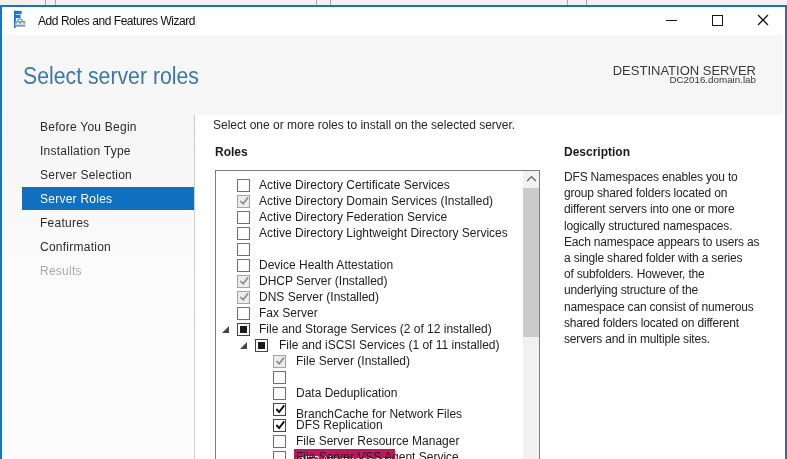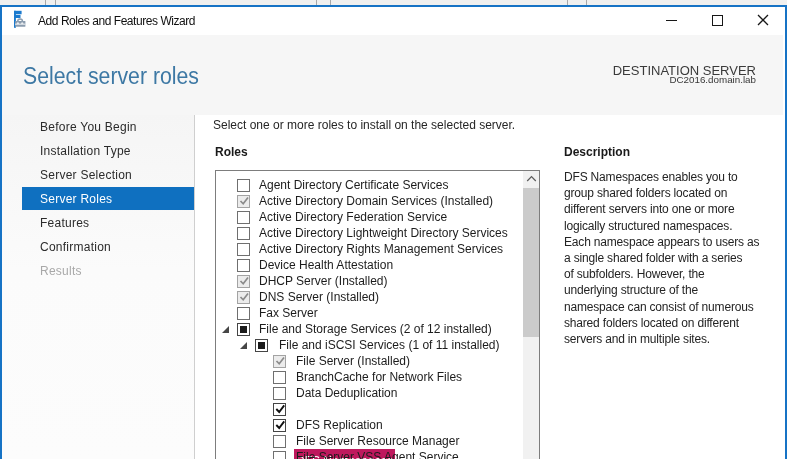--- a/index.html
+++ b/index.html
@@ -60,40 +60,39 @@
 <div class="navitem" style="top:259px;color:#a8a8a8;">Results</div>
 
 <div class="abs" style="left:213px;top:118px;font-size:12px;color:#262626;">Select one or more roles to install on the selected server.</div>
 <div class="abs" style="left:215px;top:145px;font-size:12px;font-weight:bold;color:#1a1a1a;">Roles</div>
 <div class="abs" style="left:564px;top:145px;font-size:12px;font-weight:bold;color:#1a1a1a;">Description</div>
 
 <div class="abs" style="left:215px;top:170px;width:323px;height:289px;border:1px solid #7d7d7d;border-bottom:none;background:#fff;"></div>
 
 <div class="row" style="left:0;top:177px;width:540px;">
     <span class="cb" style="left:237px;"></span>
-    <span style="position:absolute;left:259px;">Agent Directory Certificate Services</span>
+    <span style="position:absolute;left:259px;">Active Directory Certificate Services</span>
   </div>
 <div class="row" style="left:0;top:193px;width:540px;">
     <span class="cbg" style="left:237px;"></span>
     <svg class="abs" style="left:238px;top:2px;" width="12" height="12">
       <path d="M2.5 6 l2.7 2.8 L10 2.6" stroke="#8b8b8b" stroke-width="1.7" fill="none"></path>
     </svg>
     <span style="position:absolute;left:259px;">Active Directory Domain Services (Installed)</span>
   </div>
 <div class="row" style="left:0;top:209px;width:540px;">
     <span class="cb" style="left:237px;"></span>
     <span style="position:absolute;left:259px;">Active Directory Federation Service</span>
   </div>
 <div class="row" style="left:0;top:225px;width:540px;">
     <span class="cb" style="left:237px;"></span>
     <span style="position:absolute;left:259px;">Active Directory Lightweight Directory Services</span>
   </div>
 <div class="row" style="left:0;top:241px;width:540px;">
     <span class="cb" style="left:237px;"></span>
-    <span style="position:absolute;left:259px;">Active Directory Rights Management Services</span>
   </div>
 <div class="row" style="left:0;top:257px;width:540px;">
     <span class="cb" style="left:237px;"></span>
     <span style="position:absolute;left:259px;">Device Health Attestation</span>
   </div>
 <div class="row" style="left:0;top:273px;width:540px;">
     <span class="cbg" style="left:237px;"></span>
     <svg class="abs" style="left:238px;top:2px;" width="12" height="12">
       <path d="M2.5 6 l2.7 2.8 L10 2.6" stroke="#8b8b8b" stroke-width="1.7" fill="none"></path>
     </svg>
@@ -124,21 +123,21 @@
   </div>
 <div class="row" style="left:0;top:353px;width:540px;">
     <span class="cbg" style="left:273px;"></span>
     <svg class="abs" style="left:274px;top:2px;" width="12" height="12">
       <path d="M2.5 6 l2.7 2.8 L10 2.6" stroke="#8b8b8b" stroke-width="1.7" fill="none"></path>
     </svg>
     <span style="position:absolute;left:296px;">File Server (Installed)</span>
   </div>
 <div class="row" style="left:0;top:369px;width:540px;">
     <span class="cb" style="left:273px;"></span>
-    <span style="position:absolute;left:296px;">BranchCache for Network Files</span>
+    <span style="position:absolute;left:296px;margin-top:37px;">BranchCache for Network Files</span>
   </div>
 <div class="row" style="left:0;top:385px;width:540px;">
     <span class="cb" style="left:273px;"></span>
     <span style="position:absolute;left:296px;">Data Deduplication</span>
   </div>
 <div class="row" style="left:0;top:401px;width:540px;">
     <span class="cbk" style="left:273px;"></span>
     <svg class="abs" style="left:274px;top:2px;" width="12" height="12">
       <path d="M2.3 6 l2.9 3 L10.2 2.4" stroke="#101010" stroke-width="1.9" fill="none"></path>
     </svg>

